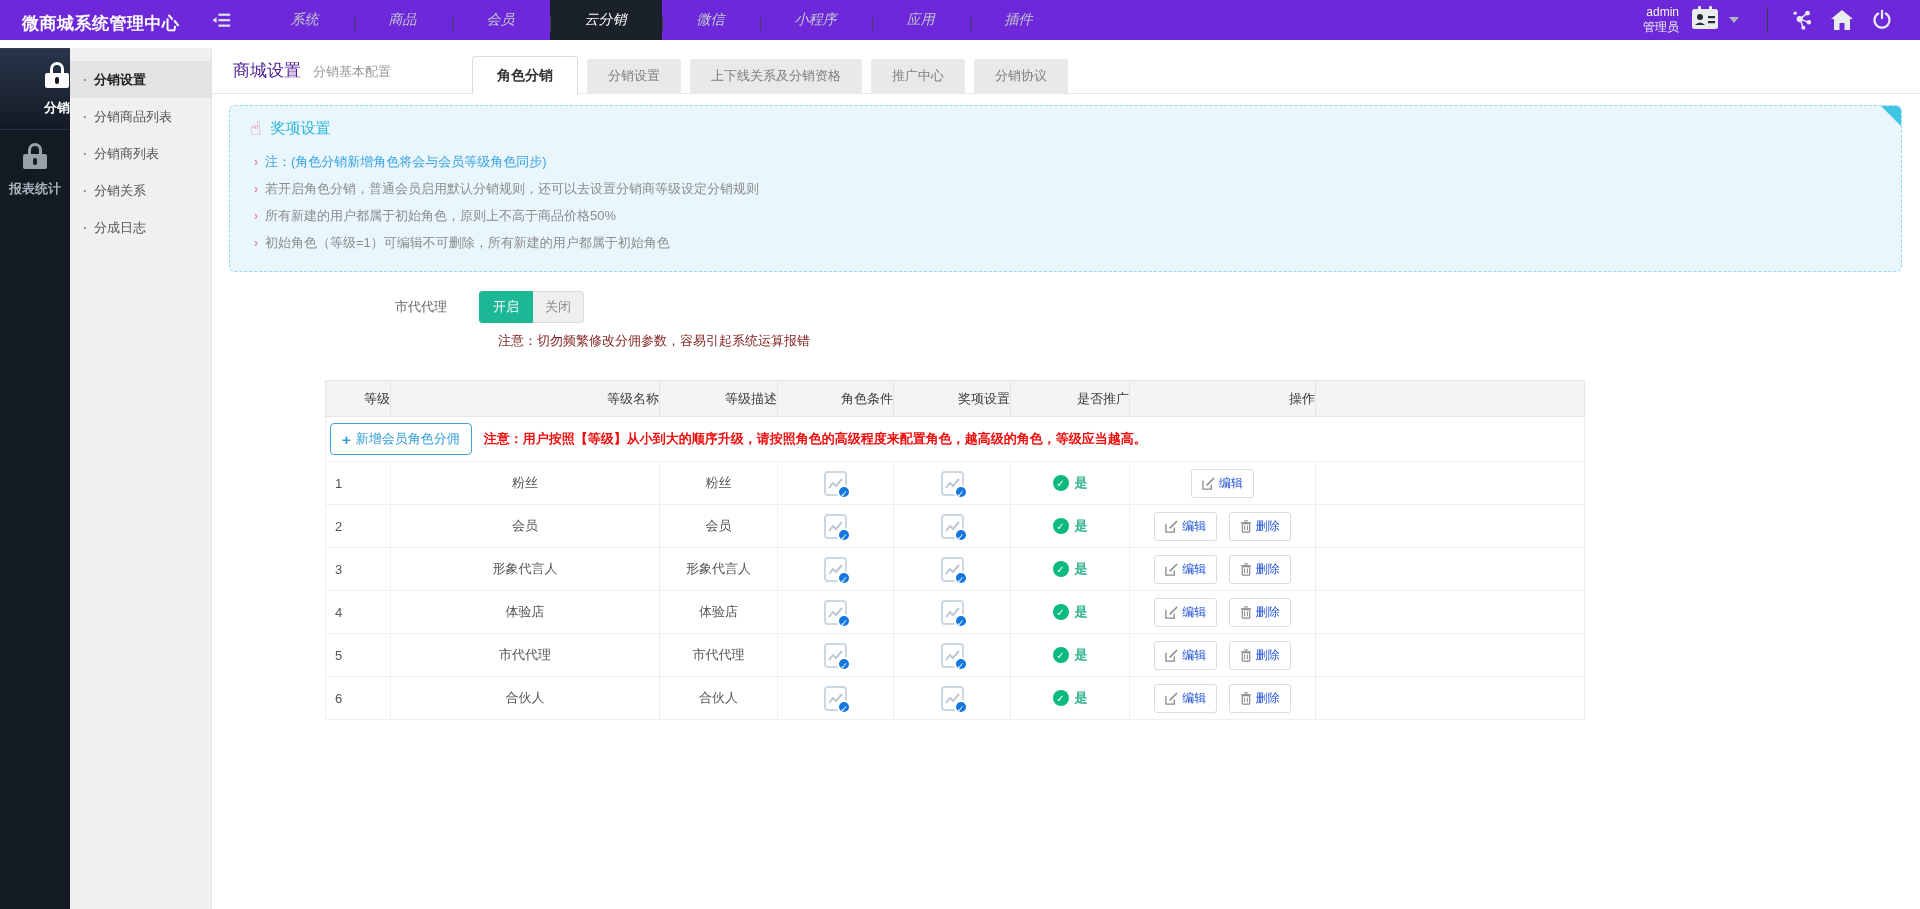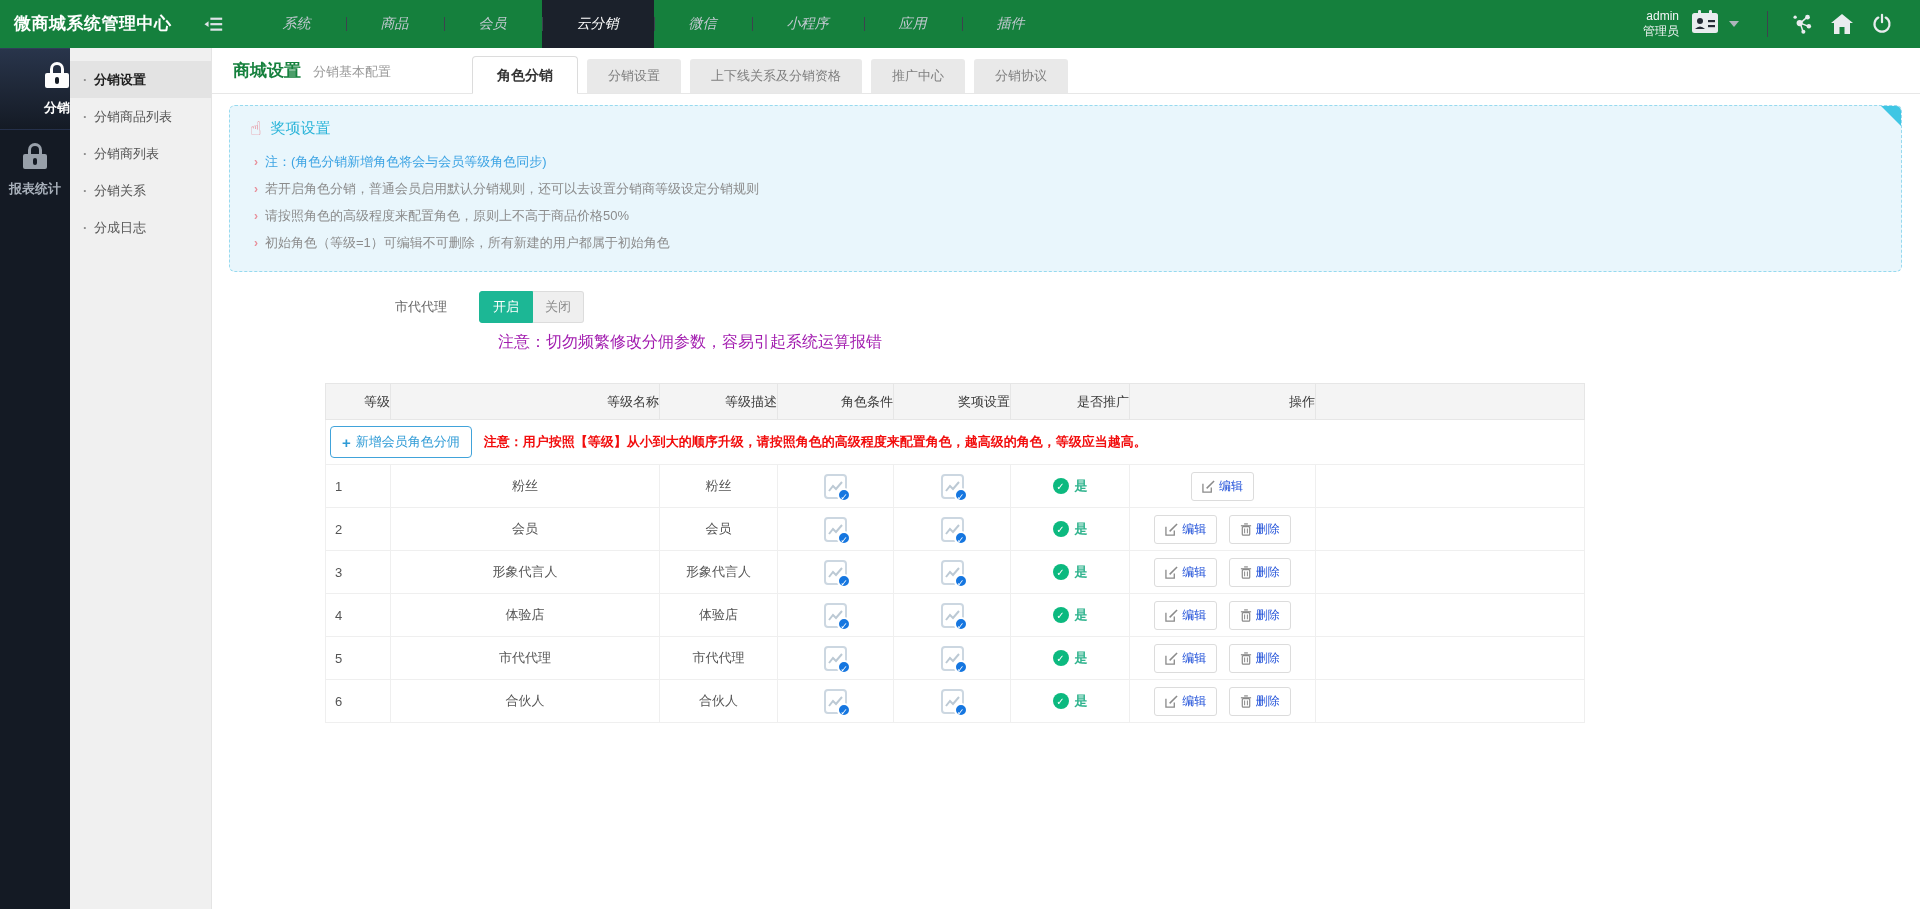--- a/index.html
+++ b/index.html
@@ -1,20 +1,20 @@
 <!DOCTYPE html>
 <html><head>
 <meta charset="utf-8">
 <style>
   * { margin:0; padding:0; box-sizing:border-box; }
   body { font-family:"Liberation Sans","DejaVu Sans",sans-serif; background:#fff; }
   .page { position:relative; width:1920px; height:909px; overflow:hidden; background:#fff; }
 
   
-  .topbar { position:absolute; top:0; left:0; width:1920px; height:48px; background:#15803d; display:flex; align-items:stretch; z-index:30; }
+  .topbar { position:absolute; top:0; left:0; width:1920px; height:40px; background:#6d28d9; display:flex; align-items:stretch; z-index:30;padding-left:8px; }
   .logo { color:#fff; font-size:17px; font-weight:bold; line-height:48px; padding:0 18px 0 14px; letter-spacing:.5px; }
   .fold-btn { display:flex; align-items:center; padding:0 14px; cursor:pointer; }
   .topnav { display:flex; align-items:stretch; margin-left:10px; }
   .nav-item { position:relative; display:flex; align-items:center; padding:0 35px; color:#c3c9d1; font-size:14px; cursor:pointer;font-style:italic; }
   .nav-item + .nav-item::before { content:""; position:absolute; left:0; top:17px; width:1px; height:14px; background:#3c434e; }
   .nav-item.active { background:#1b212b; color:#fff; }
   .top-right { margin-left:auto; display:flex; align-items:center; padding-right:18px; }
   .admin-block { text-align:right; color:#f2f4f6; font-size:12px; line-height:15px; margin-right:10px; cursor:pointer; }
   .caret-down { width:0; height:0; border-left:5px solid transparent; border-right:5px solid transparent; border-top:6px solid #aeb5bd; margin:0 14px 0 10px; }
   .top-divider { width:1px; height:26px; background:#3c434e; margin:0 14px; }
@@ -35,21 +35,21 @@
   .submenu { position:absolute; top:48px; left:70px; bottom:0; width:142px; background:#f0f0f0; border-right:1px solid #e4e4e4; padding-top:13px; z-index:10; }
   .submenu-item { position:relative; height:37px; line-height:37px; padding-left:24px; font-size:13px; color:#555; cursor:pointer; }
   .submenu-item::before { content:"·"; position:absolute; left:13px; color:#8d8d8d; font-weight:bold; }
   .submenu-item.active { background:#e3e3e3; color:#1f1f1f; font-weight:bold; }
   .submenu-item.active::after { content:""; position:absolute; left:-9px; top:50%; margin-top:-9px; border-top:9px solid transparent; border-bottom:9px solid transparent; border-right:9px solid #e3e3e3; }
 
   
   .main { position:absolute; top:48px; left:212px; right:0; bottom:0; background:#fff; }
   .main-header { height:46px; display:flex; align-items:flex-end; padding-left:21px; border-bottom:1px solid #e7e7e7; }
   .title-wrap { display:flex; align-items:baseline; padding-bottom:11px; }
-  .page-title { font-size:17px; font-weight:bold; color:#15803d; }
+  .page-title { font-size:17px; font-weight:normal; color:#4c1d95; }
   .page-subtitle { font-size:13px; color:#999; margin-left:12px; }
   .tabs { display:flex; align-items:flex-end; margin-left:72px; }
   .tab { height:34px; line-height:34px; padding:0 21px; margin-left:9px; background:#e9e9e9; color:#7f7f7f; font-size:13px; border-radius:3px 3px 0 0; cursor:pointer; }
   .tab.active { height:38px; line-height:37px; background:#fff; border:1px solid #dcdcdc; border-bottom:1px solid #fff; margin-bottom:-1px; color:#333; font-weight:bold; font-size:14px; border-radius:4px 4px 0 0; padding:0 24px; }
 
   .content { padding:11px 18px 0 17px; }
 
   
   .tips { position:relative; background:#e9f6fc; border:1px dashed #97daef; border-radius:6px; padding:13px 20px 15px; overflow:hidden; }
   .tips::after { content:""; position:absolute; top:0; right:0; width:0; height:0; border-top:20px solid #3fc6e4; border-left:20px solid transparent; }
@@ -60,21 +60,21 @@
   .tip-line { display:flex; align-items:center; height:27px; font-size:13px; color:#8c8c8c; }
   .tip-marker { color:#e8909b; font-weight:bold; margin:0 7px 0 4px; font-size:12px; }
   .tip-line.highlight { color:#3ba3e3; }
 
   
   .switch-row { display:flex; align-items:center; margin-top:19px; }
   .switch-label { width:250px; text-align:right; padding-right:32px; font-size:13px; color:#666; }
   .btn-group { display:flex; }
   .btn-on { background:#1cb795; color:#fff; font-size:13px; padding:6px 13px; border:1px solid #1cb795; border-radius:3px 0 0 3px; cursor:pointer; }
   .btn-off { background:#efefef; color:#8c8c8c; font-size:13px; padding:6px 12px; border:1px solid #dcdcdc; border-left:none; border-radius:0 3px 3px 0; cursor:pointer; }
-  .switch-note { margin:9px 0 0 269px; font-size:16px; color:#a21caf; }
+  .switch-note { margin:9px 0 0 269px; font-size:13px; color:#7f1d1d; }
 
   
   .role-table { margin:30px 0 0 96px; width:1260px; border-collapse:collapse; table-layout:fixed; background:#fff; }
   .role-table th { height:36px; background:#f4f4f4; border:1px solid #e6e6e6; font-size:13px; color:#3a3a3a; font-weight:normal; text-align:right; }
   .role-table td { border:1px solid #efefef; font-size:13px; color:#555; text-align:center; height:43px; }
   .add-row td { text-align:left; padding:6px 0 6px 4px; }
   .add-cell { display:flex; align-items:center; }
   .btn-add { display:inline-flex; align-items:center; background:#fff; border:1px solid #41a3da; color:#2f9bd6; font-size:13px; padding:6px 11px; border-radius:4px; cursor:pointer; white-space:nowrap; }
   .plus-icon { font-weight:bold; font-size:15px; margin-right:5px; line-height:1; }
   .add-notice { color:#f20d0d; font-size:13px; margin-left:12px; font-weight:bold; }
@@ -229,21 +229,21 @@
               <span>注：(角色分销新增角色将会与会员等级角色同步)</span>
             </div>
 
             <div class="tip-line">
               <span class="tip-marker">›</span>
               <span>若开启角色分销，普通会员启用默认分销规则，还可以去设置分销商等级设定分销规则</span>
             </div>
 
             <div class="tip-line">
               <span class="tip-marker">›</span>
-              <span>请按照角色的高级程度来配置角色，原则上不高于商品价格50%</span>
+              <span>所有新建的用户都属于初始角色，原则上不高于商品价格50%</span>
             </div>
 
             <div class="tip-line">
               <span class="tip-marker">›</span>
               <span>初始角色（等级=1）可编辑不可删除，所有新建的用户都属于初始角色</span>
             </div>
 
         </div>
       </div>
 

